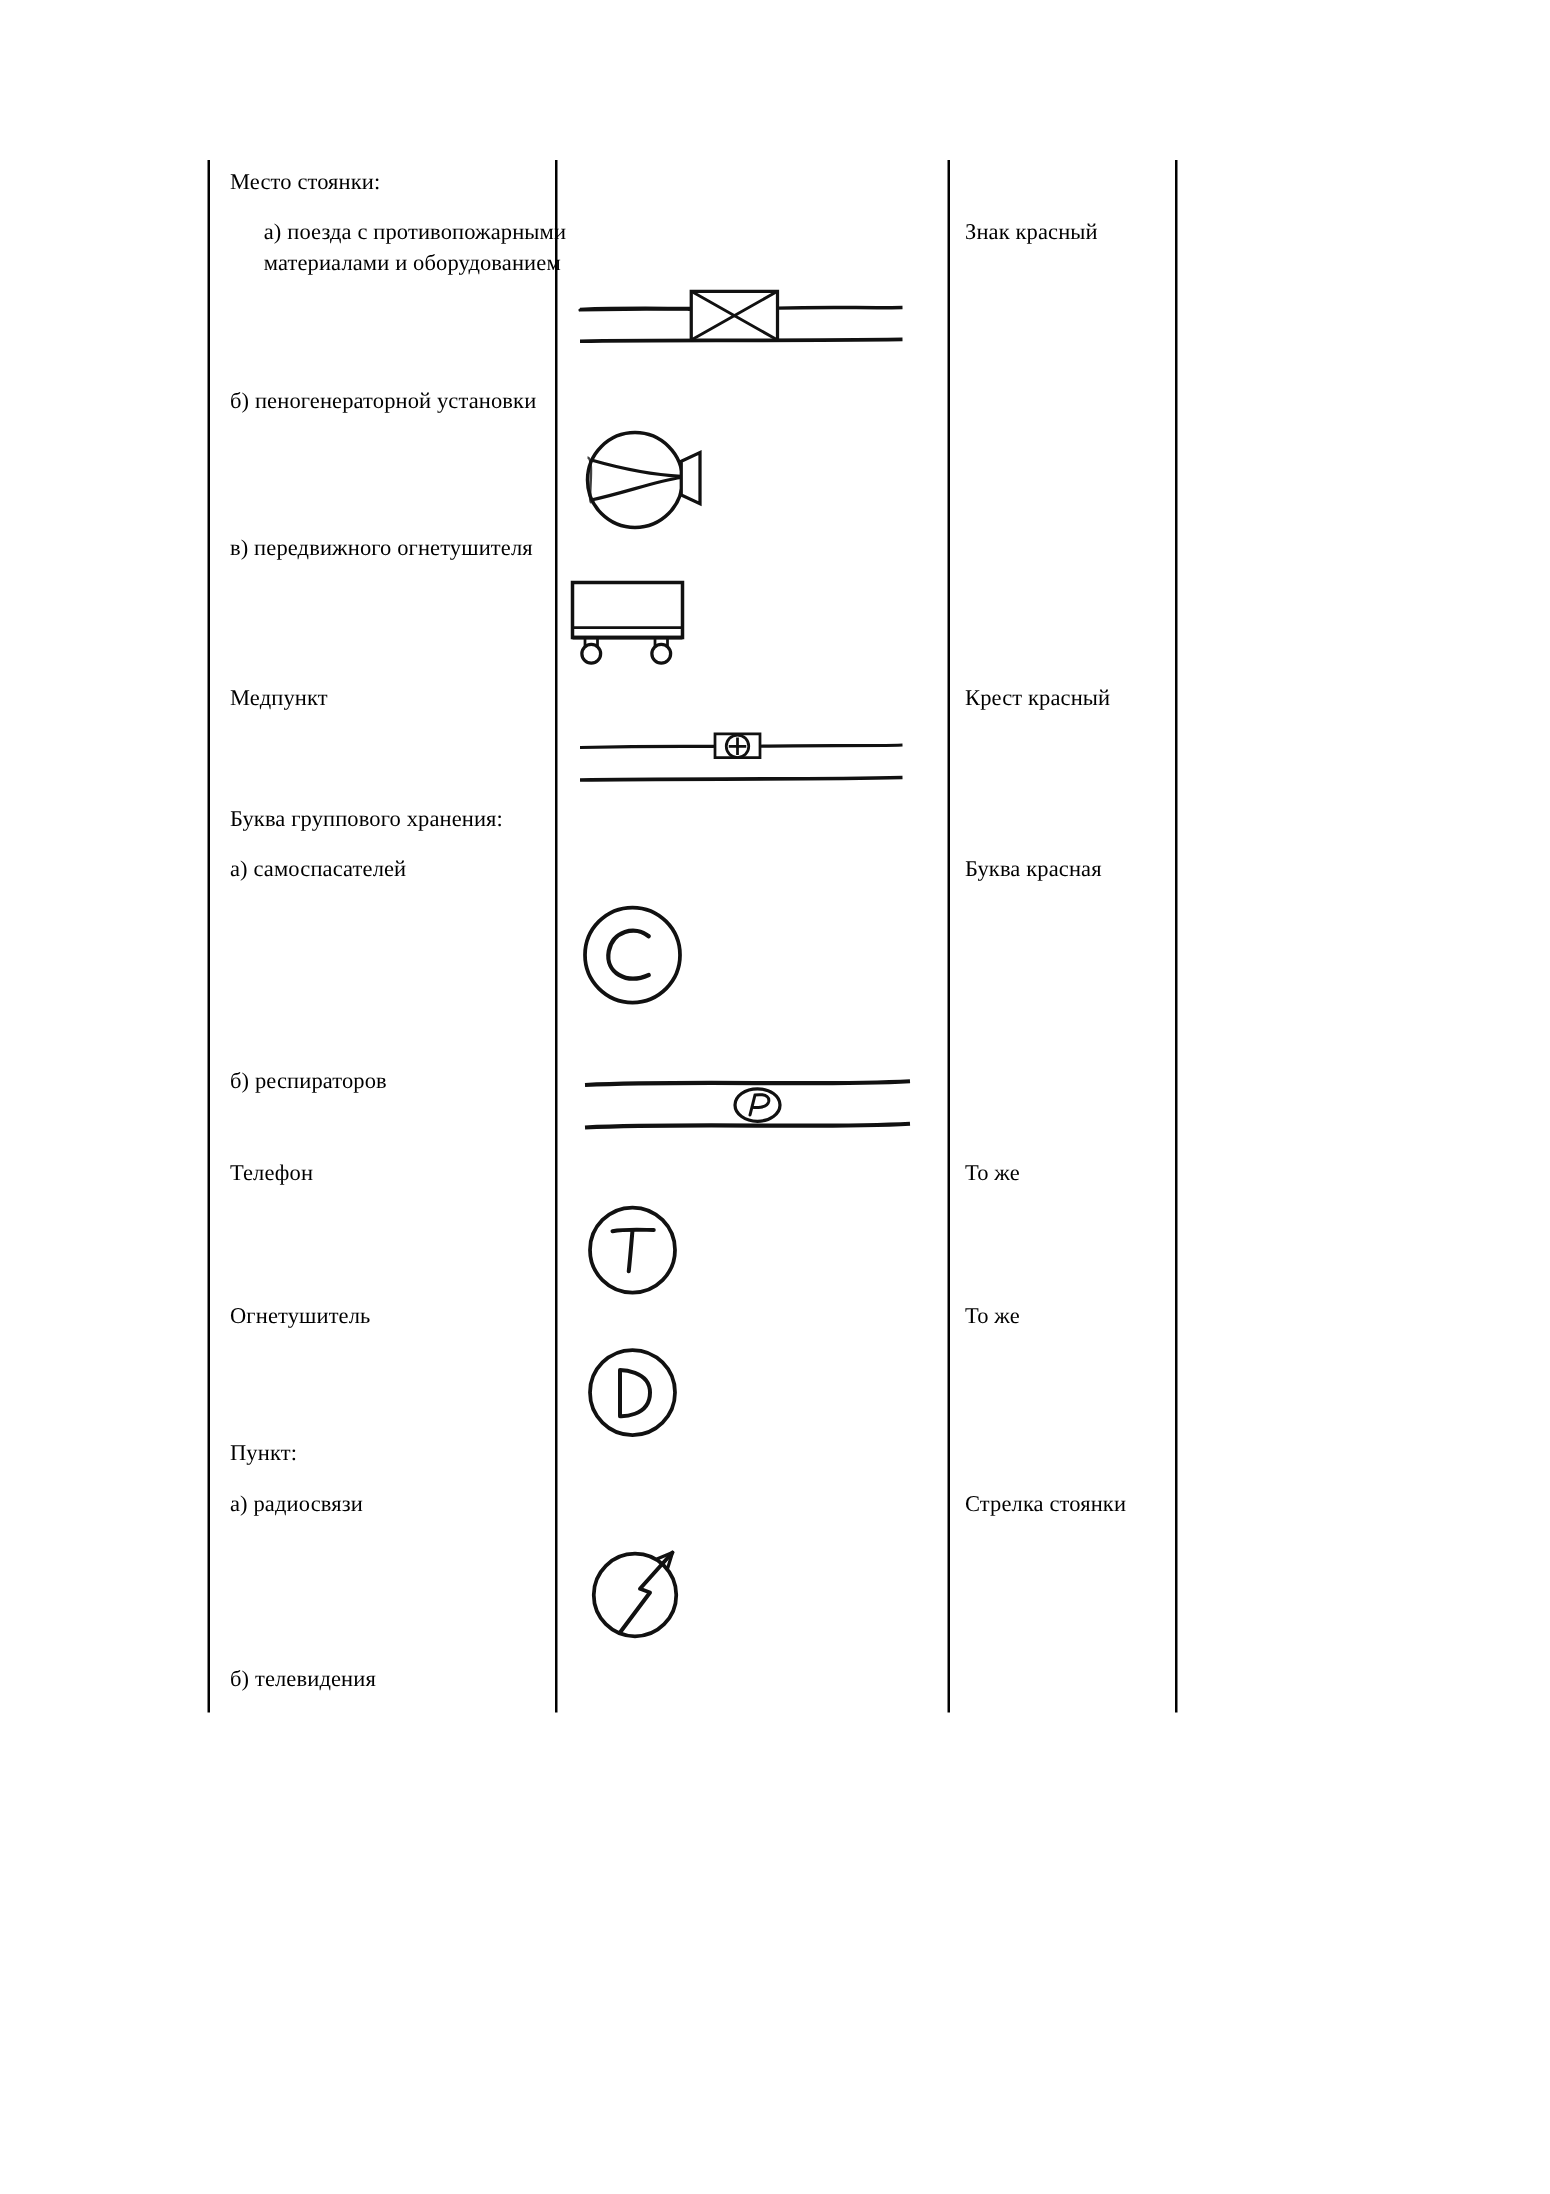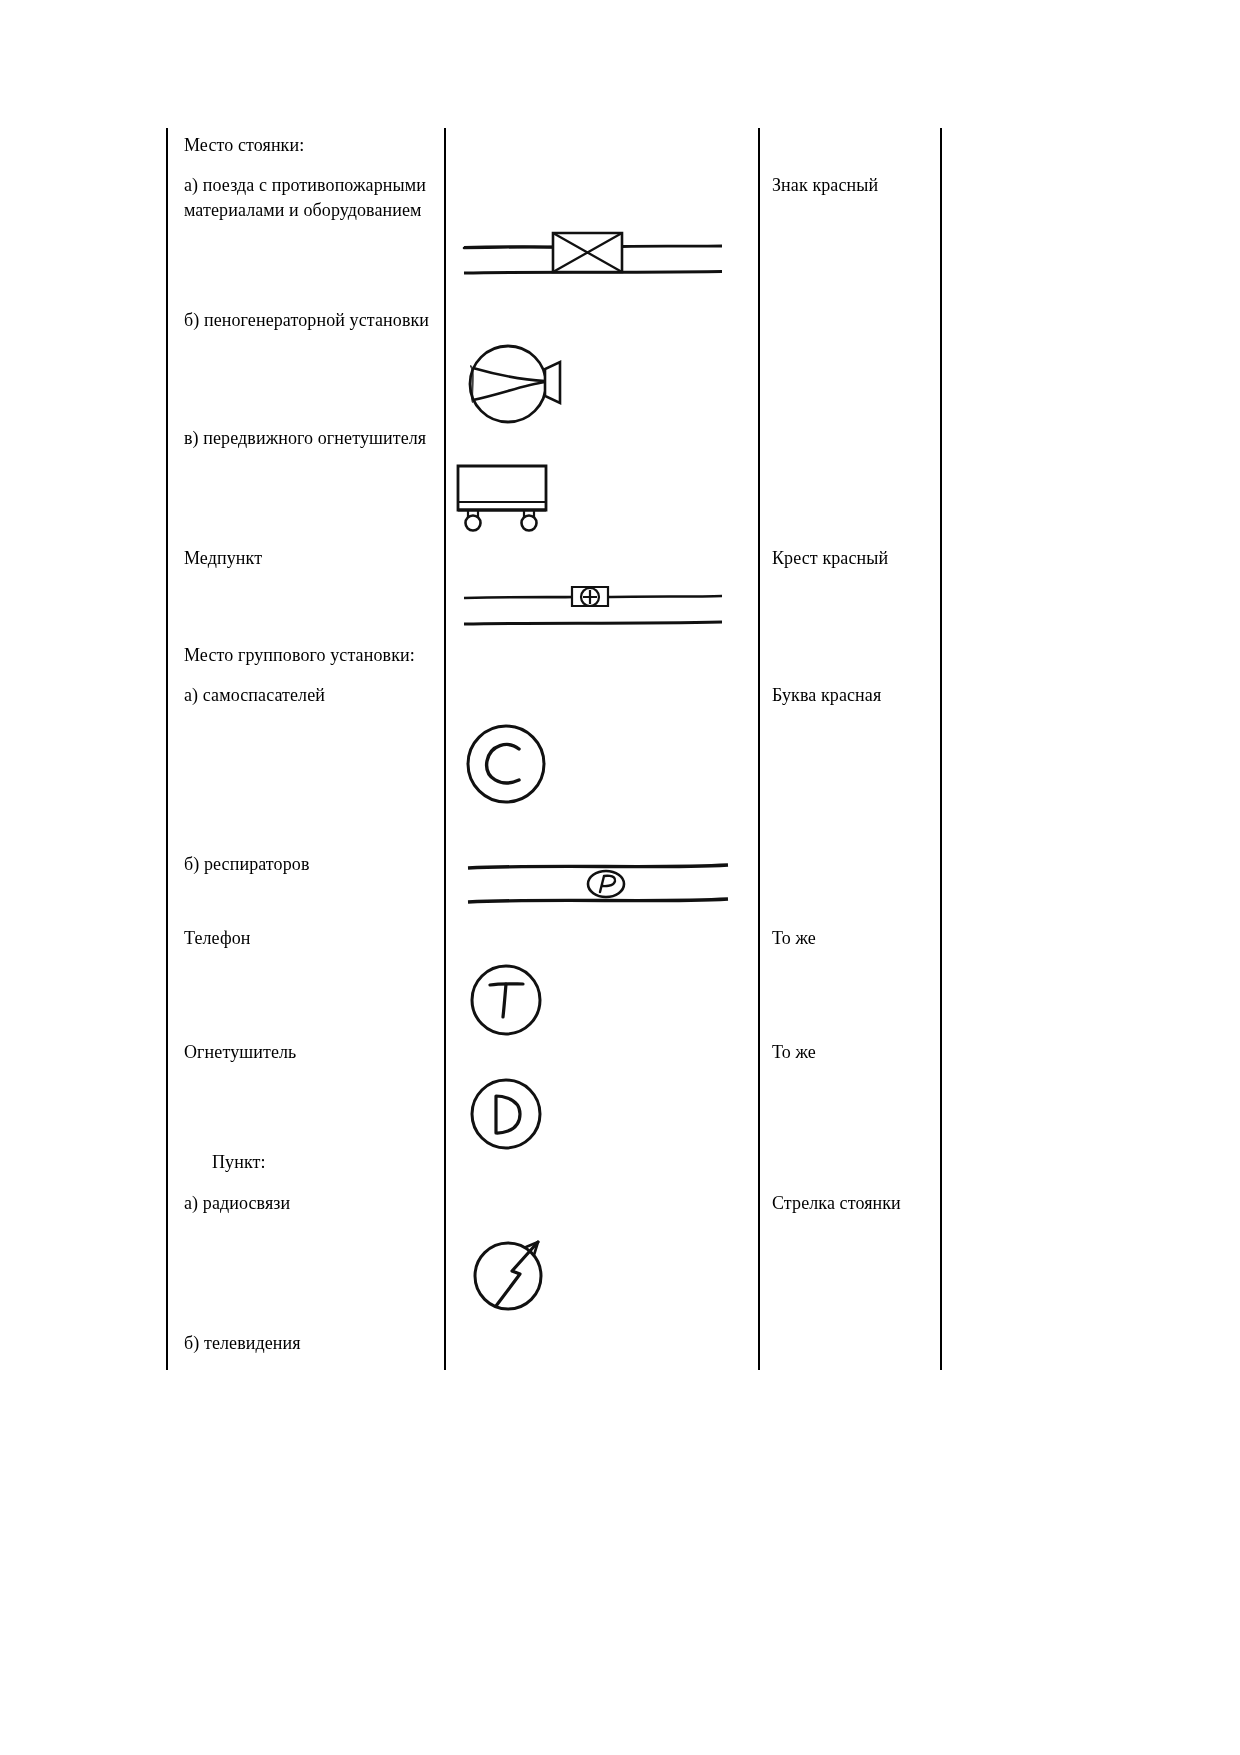--- a/index.html
+++ b/index.html
@@ -50,31 +50,31 @@
 
   <div class="table">
 
     <div class="vline v0"></div>
     <div class="vline v1"></div>
     <div class="vline v2"></div>
     <div class="vline v3"></div>
 
     <div class="col col-desc">
       <div class="txt" style="top:5px;">Место стоянки:</div>
-      <div class="txt" style="top:45px;">а) поезда с противопожарными
+      <div class="txt" style="top:45px;margin-left:27px;">а) поезда с противопожарными
 материалами и оборудованием</div>
       <div class="txt" style="top:180px;">б) пеногенераторной установки</div>
       <div class="txt" style="top:298px;">в)  передвижного огнетушителя</div>
       <div class="txt" style="top:418px;">Медпункт</div>
-      <div class="txt" style="top:515px;">Место группового установки:</div>
+      <div class="txt" style="top:515px;">Буква группового хранения:</div>
       <div class="txt" style="top:555px;">а) самоспасателей</div>
       <div class="txt" style="top:684px;margin-top:40px;">б) респираторов</div>
       <div class="txt" style="top:798px;">Телефон</div>
       <div class="txt" style="top:912px;">Огнетушитель</div>
-      <div class="txt" style="top:1022px;margin-left:28px;">Пункт:</div>
+      <div class="txt" style="top:1022px;">Пункт:</div>
       <div class="txt" style="top:1063px;">а) радиосвязи</div>
       <div class="txt" style="top:1203px;">б) телевидения</div>
     </div>
 
     <div class="col col-sym">
 
       <div class="sym" style="top:98px;">
         <svg width="312" height="68" viewBox="0 0 312 68">
           <path d="M18 22 C70 20.5,120 21.5,105 21.5 L105 21.5 M18 22 L106 21" stroke="#111" stroke-width="2.6" fill="none" stroke-linecap="round"></path>
           <path d="M18 21.5 C60 20,90 21,106 20.8" stroke="#111" stroke-width="2.8" fill="none"></path>

